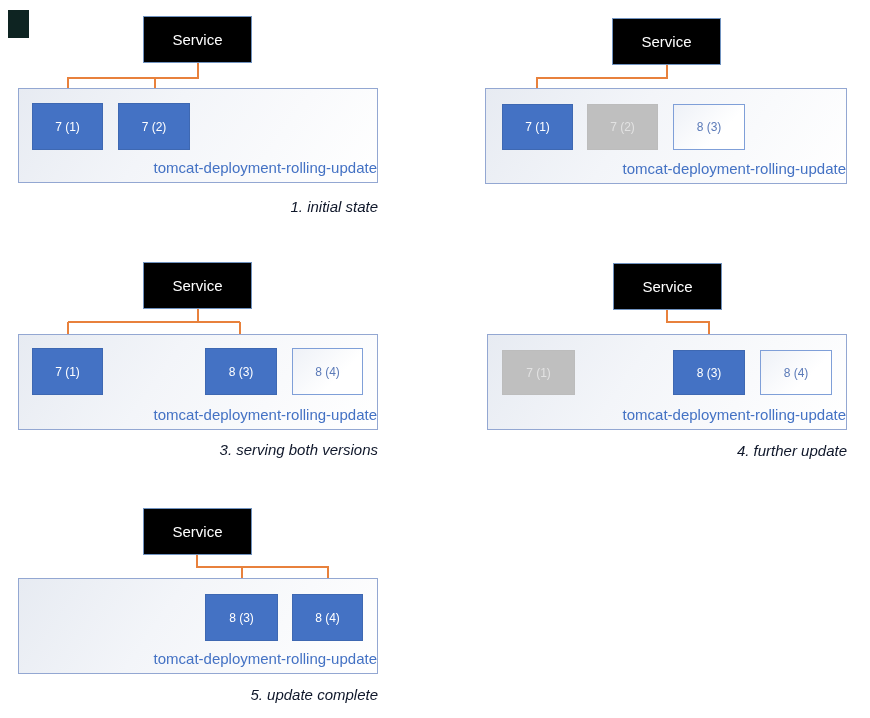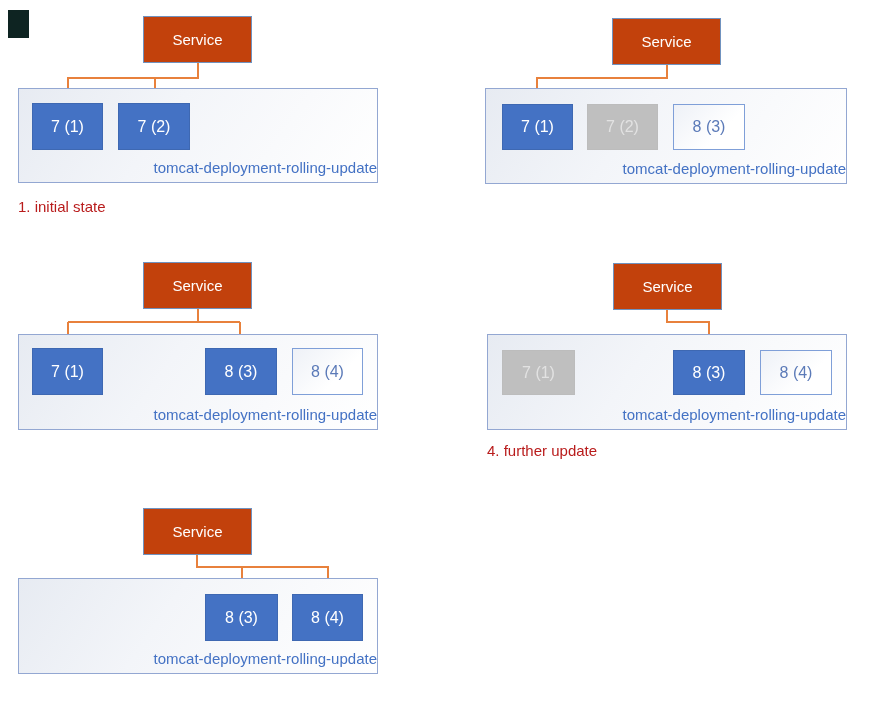--- a/index.html
+++ b/index.html
@@ -1,37 +1,37 @@
 <!DOCTYPE html>
 <html><head>
 <meta charset="utf-8">
 <style>
   html,body{margin:0;padding:0;background:#ffffff;}
   body{width:870px;height:718px;font-family:"Liberation Sans",sans-serif;}
   .canvas{position:relative;width:870px;height:718px;background:#ffffff;overflow:hidden;}
 
   .dark-mark{position:absolute;left:8px;top:10px;width:21px;height:28px;background:#0e2422;}
 
-  .service{position:absolute;width:109px;height:47px;background:#c2410c;border:1px solid #7092bf;
+  .service{position:absolute;width:109px;height:47px;background:#000000;border:1px solid #7092bf;
     box-sizing:border-box;display:flex;align-items:center;justify-content:center;
     color:#ffffff;font-size:15px;}
 
   .deployment{position:absolute;box-sizing:border-box;border:1.5px solid #93a7d2;
     background:linear-gradient(125deg,#e7ebf2 0%,#f3f5f9 40%,#ffffff 100%);}
   .deploy-label{position:absolute;left:0;right:0;bottom:6px;text-align:right;
     color:#4472c4;font-size:15px;letter-spacing:0px;}
 
   .pod{position:absolute;width:72px;height:47px;box-sizing:border-box;display:flex;
-    align-items:center;justify-content:center;font-size:16px;}
+    align-items:center;justify-content:center;font-size:12px;}
   .pod.active{background:#4472c4;border:1px solid #3e68b2;color:#ffffff;}
   .pod.inactive{background:#bfbfbf;border:1px solid #bcbcbc;color:#e2e2e2;}
   .pod.new{background:linear-gradient(135deg,#eef1f7 0%,#ffffff 65%);
     border:1.5px solid #7f9fd8;color:#5b7ab8;}
 
-  .caption{position:absolute;text-align:left;color:#b91c1c;font-size:15px;}
+  .caption{position:absolute;text-align:right;color:#0f172a;font-size:15px;font-style:italic;}
 
   .arrows{position:absolute;left:0;top:0;width:870px;height:718px;pointer-events:none;}
   .arrows path{stroke:#e8813c;stroke-width:2;fill:none;}
   .arrows polygon{fill:#e8813c;}
 </style>
 </head>
 <body>
 
 <div class="canvas">
 
@@ -106,20 +106,21 @@
   </div>
   <div class="pod active" style="left:32px;top:348px;width:71px;">
     <span>7 (1)</span>
   </div>
   <div class="pod active" style="left:205px;top:348px;width:72px;">
     <span>8 (3)</span>
   </div>
   <div class="pod new" style="left:292px;top:348px;width:71px;">
     <span>8 (4)</span>
   </div>
+  <div class="caption" style="left:18px;top:441px;width:360px;">3. serving both versions</div>
 
   <div class="service" style="left:613px;top:263px;">
     <span>Service</span>
   </div>
   <div class="deployment" style="left:487px;top:334px;width:360px;height:96px;">
     <div class="deploy-label">tomcat-deployment-rolling-update</div>
   </div>
   <div class="pod inactive" style="left:502px;top:350px;width:73px;height:45px;">
     <span>7 (1)</span>
   </div>
@@ -136,14 +137,15 @@
   </div>
   <div class="deployment" style="left:18px;top:578px;width:360px;height:96px;">
     <div class="deploy-label">tomcat-deployment-rolling-update</div>
   </div>
   <div class="pod active" style="left:205px;top:594px;width:73px;">
     <span>8 (3)</span>
   </div>
   <div class="pod active" style="left:292px;top:594px;width:71px;">
     <span>8 (4)</span>
   </div>
+  <div class="caption" style="left:18px;top:686px;width:360px;">5. update complete</div>
 
 </div>
 
 </body></html>

